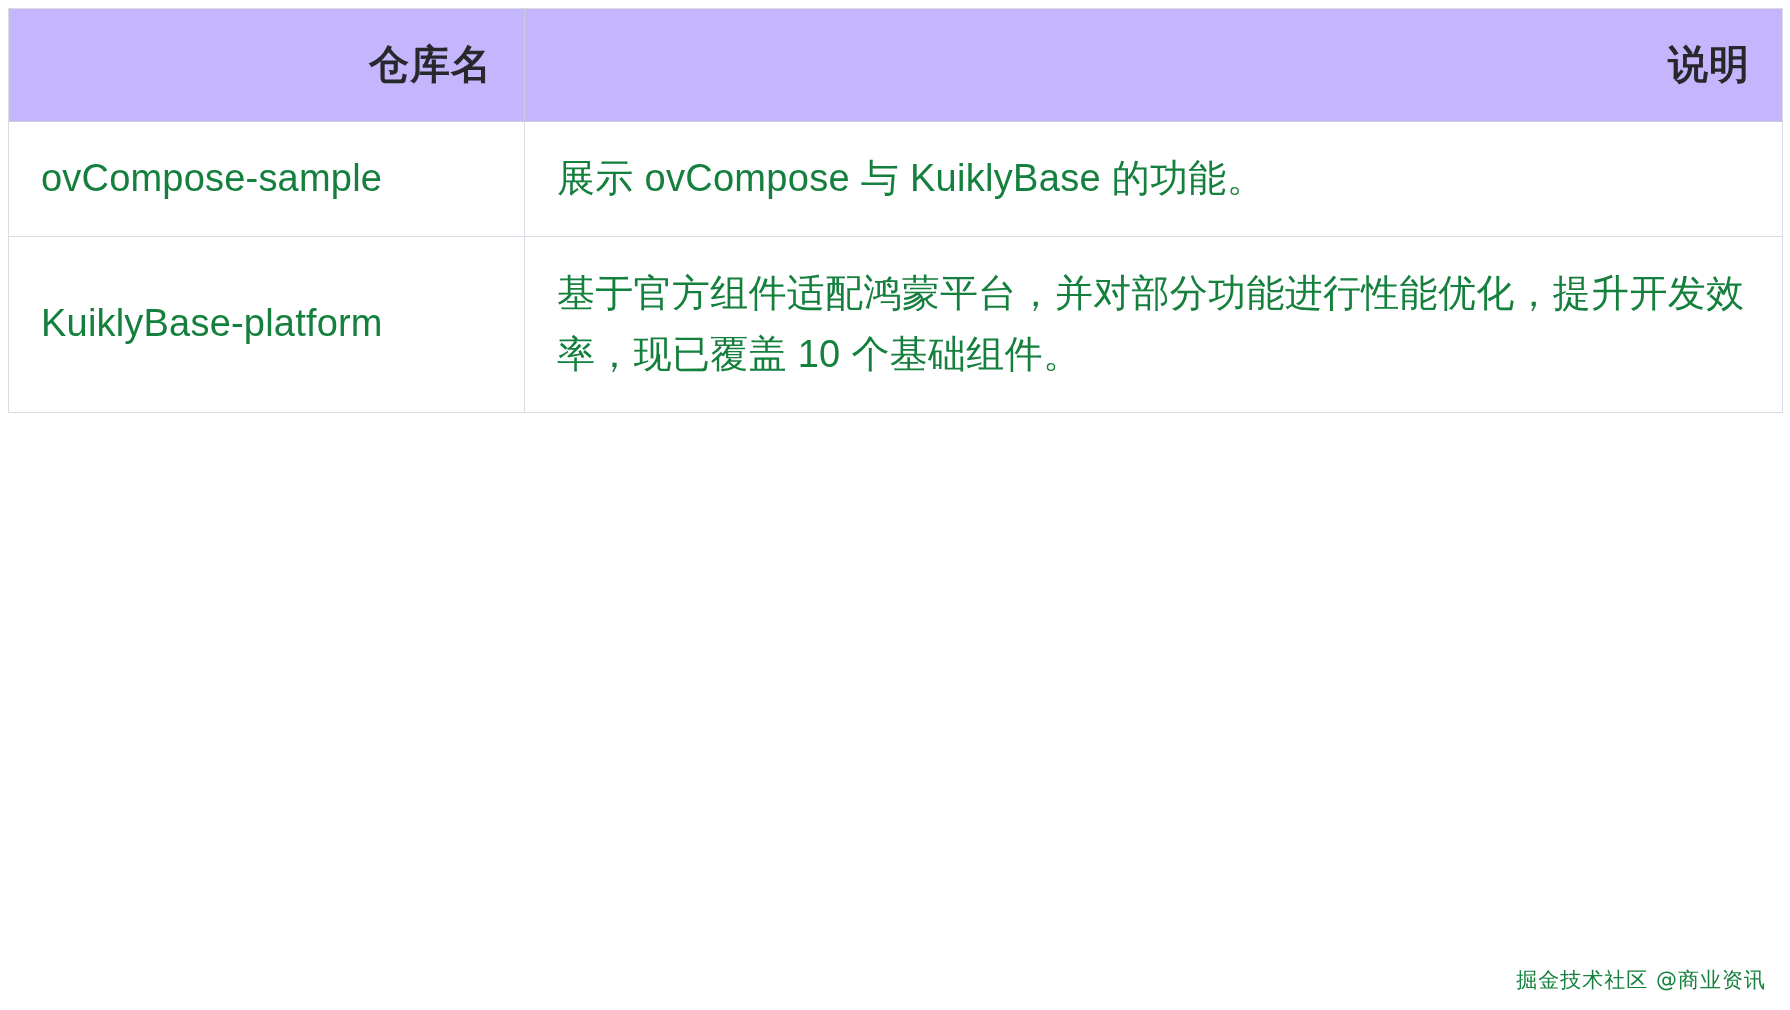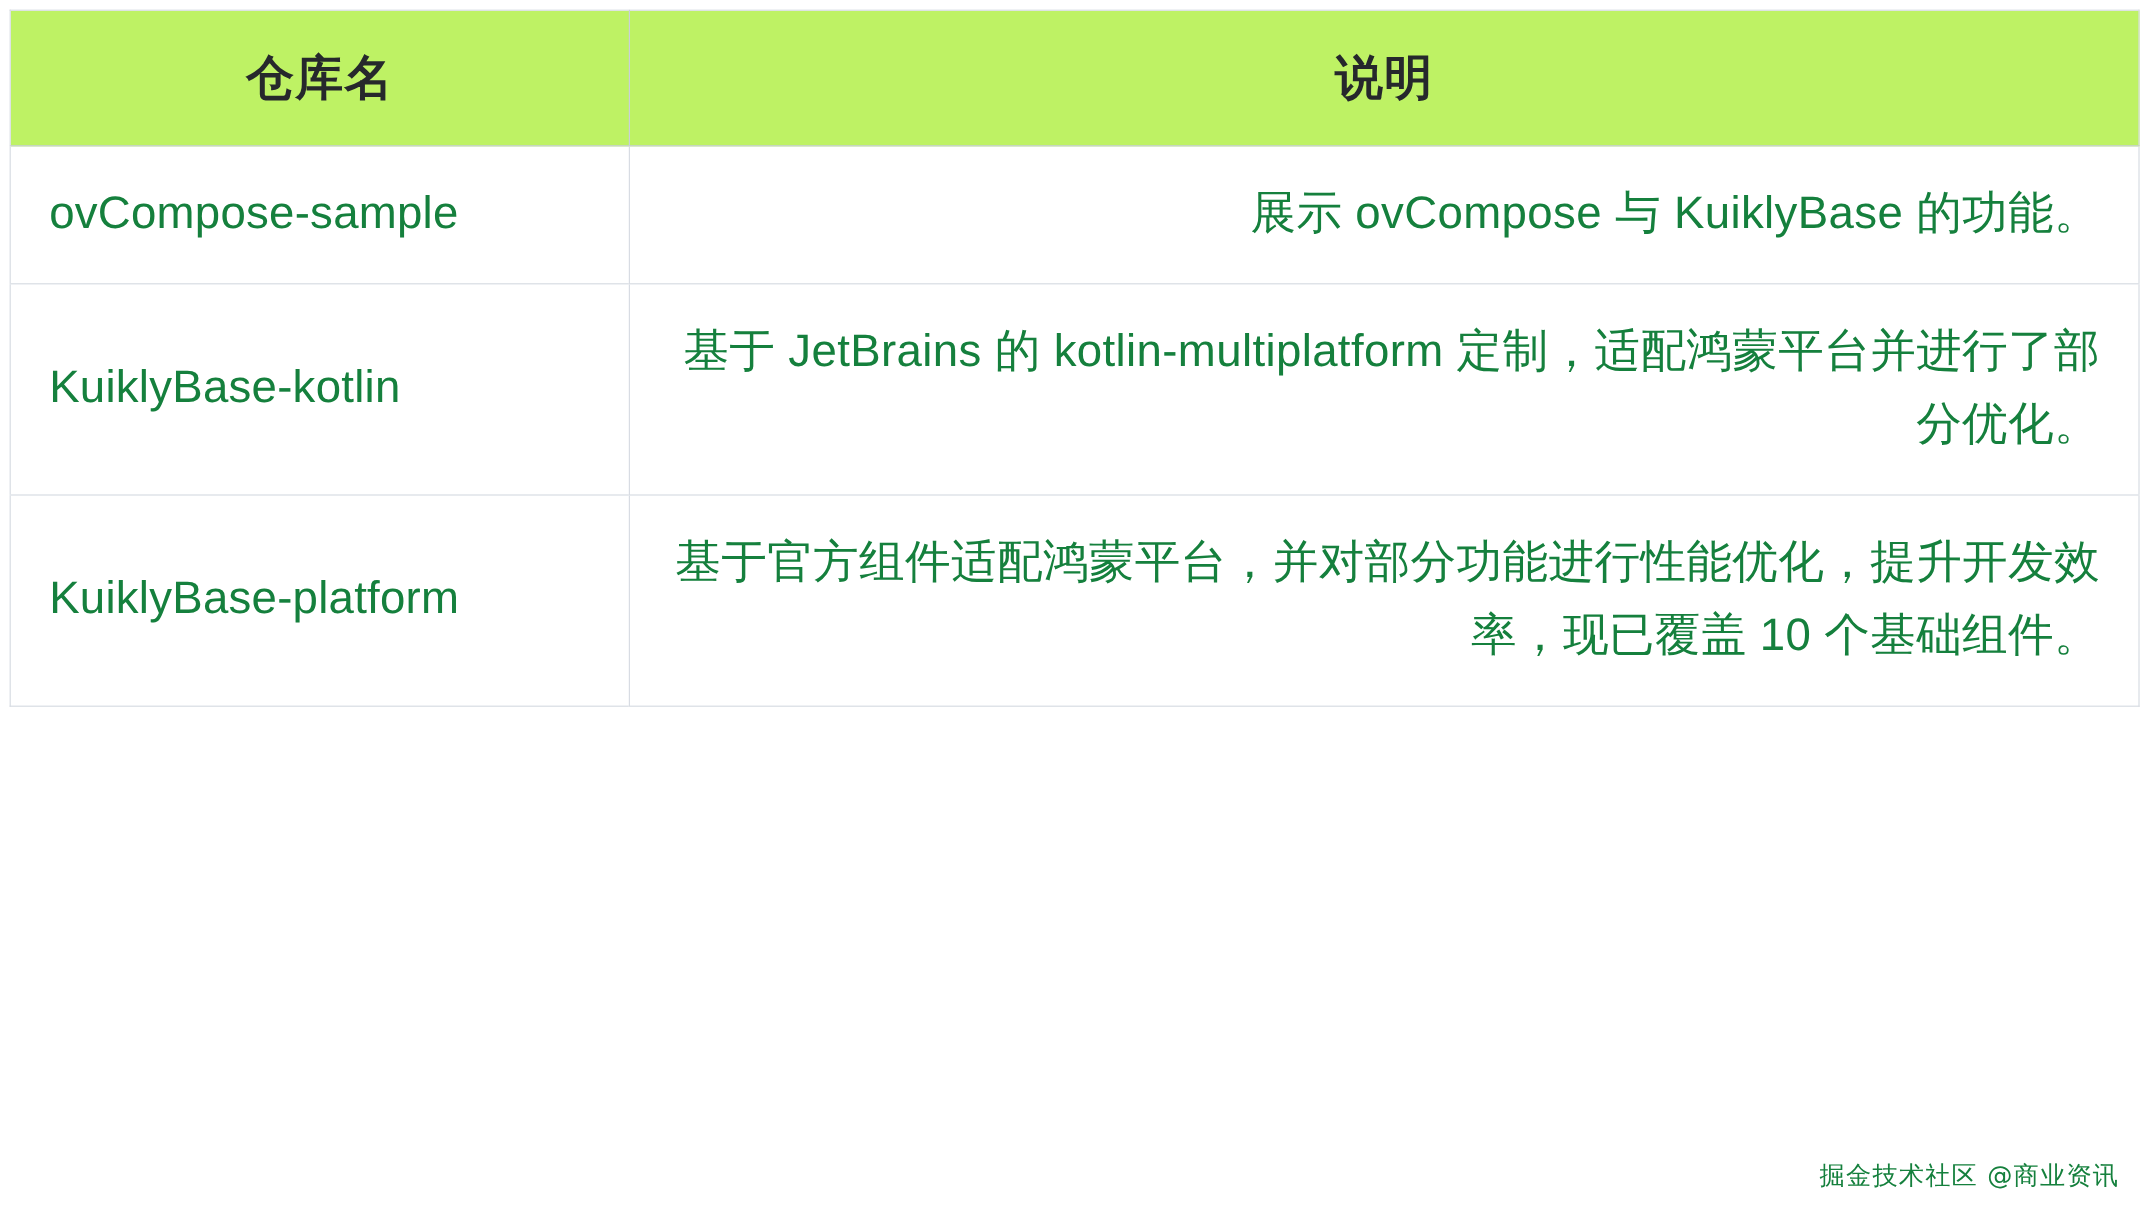--- a/index.html
+++ b/index.html
@@ -27,22 +27,22 @@
     border-collapse: collapse;
     table-layout: fixed;
     width: 1774px;
     border: 1px solid #d8dce3;
   }
 
   table.repo-table col.col-name { width: 516px; }
   table.repo-table col.col-desc { width: 1258px; }
 
   table.repo-table thead th {
-    background: #bef264;
-    text-align: center;
+    background: #c4b5fd;
+    text-align: right;
     vertical-align: middle;
     font-size: 40px;
     font-weight: bold;
     color: #26282c;
     padding: 24px 32px 26px 32px;
     height: 62px;
     border-right: 1px solid #c9cfd8;
     border-bottom: 1px solid #c9cfd8;
     letter-spacing: 1px;
   }
@@ -67,21 +67,20 @@
     border-top: none;
   }
 
   td.cell-name {
     word-break: break-word;
     overflow-wrap: anywhere;
     letter-spacing: 0.2px;
   }
   td.cell-desc {
     letter-spacing: 0.3px;
-    text-align: right;
   }
 
   .watermark {
     position: absolute;
     right: 24px;
     bottom: 16px;
     font-size: 21px;
     color: #15803d;
     letter-spacing: 1px;
     white-space: nowrap;
@@ -102,24 +101,20 @@
         <th>仓库名</th>
         <th>说明</th>
       </tr>
     </thead>
     <tbody>
       <tr>
         <td class="cell-name">ovCompose-sample</td>
         <td class="cell-desc">展示 ovCompose 与 KuiklyBase 的功能。</td>
       </tr>
       <tr>
-        <td class="cell-name">KuiklyBase-kotlin</td>
-        <td class="cell-desc">基于 JetBrains 的 kotlin-multiplatform 定制，适配鸿蒙平台并进行了部分优化。</td>
-      </tr>
-      <tr>
         <td class="cell-name">KuiklyBase-platform</td>
         <td class="cell-desc">基于官方组件适配鸿蒙平台，并对部分功能进行性能优化，提升开发效率，现已覆盖 10 个基础组件。</td>
       </tr>
     </tbody>
   </table>
 </div>
 
 <div class="watermark">掘金技术社区 @商业资讯</div>
 
 </body></html>

